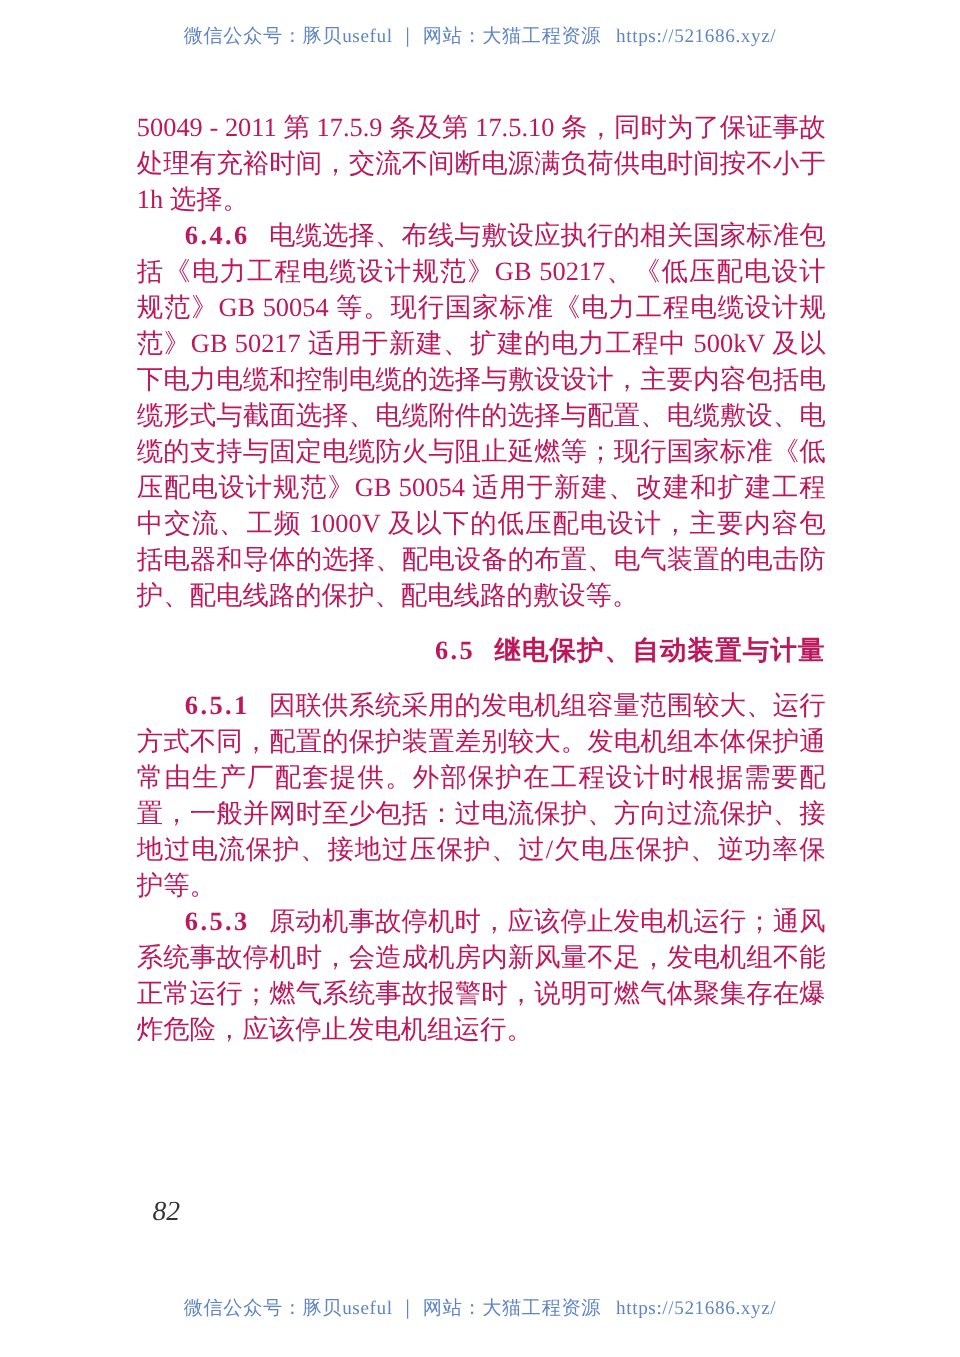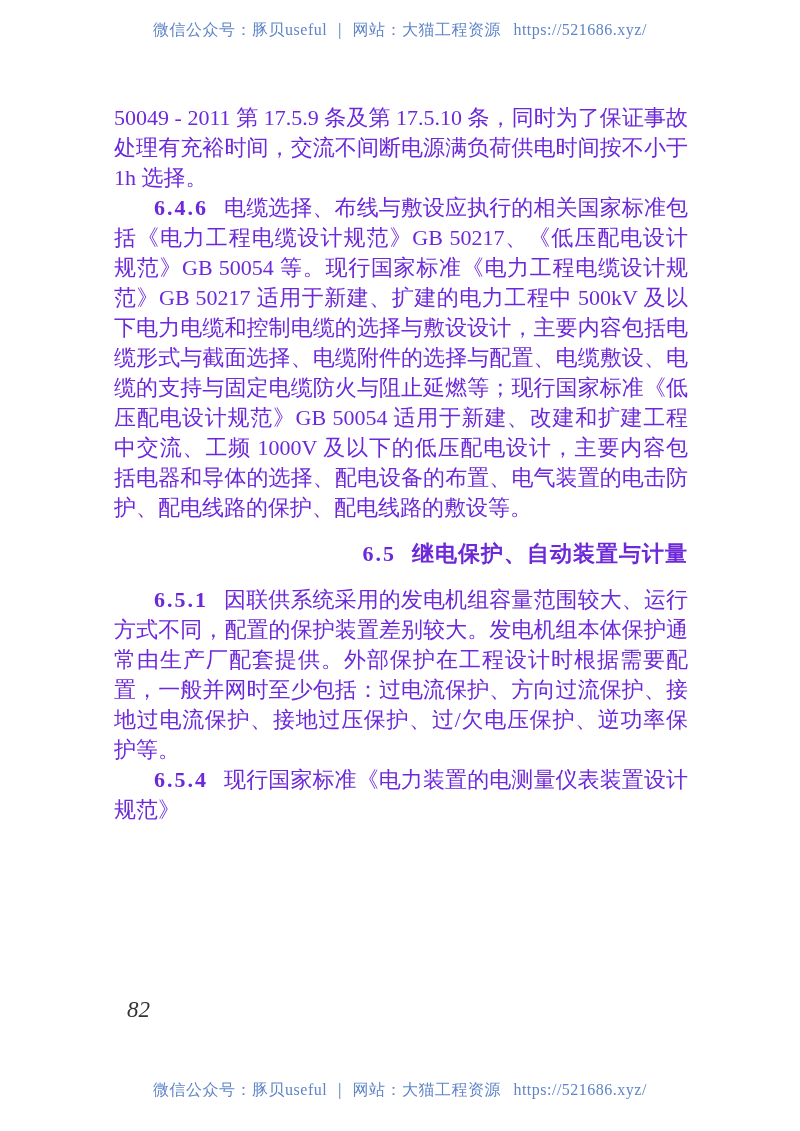--- a/index.html
+++ b/index.html
@@ -20,25 +20,25 @@
     letter-spacing: 0.5px;
     color: #5f85c7;
     white-space: nowrap;
   }
   .watermark .wm-url { margin-left: 8px; }
   .watermark.header { top: 20px; }
   .watermark.footer { top: 1080px; }
   .body-text {
     position: absolute;
     left: 114px;
-    top: 103px;
+    top: 91px;
     width: 574px;
     font-size: 22px;
     line-height: 30px;
-    color: #6d28d9;
+    color: #be185d;
     text-align: justify;
   }
   .para { margin: 0; }
   .cnum {
     font-weight: bold;
     letter-spacing: 2px;
     margin-right: 16px;
     font-family: "Liberation Serif", "DejaVu Serif", serif;
     margin-left: 40px;
   }
@@ -76,22 +76,22 @@
 
     <p class="para">50049 - 2011 第 17.5.9 条及第 17.5.10 条，同时为了保证事故处理有充裕时间，交流不间断电源满负荷供电时间按不小于 1h 选择。</p>
 
     <p class="para"><b class="cnum">6.4.6</b><span>电缆选择、布线与敷设应执行的相关国家标准包括《电力工程电缆设计规范》GB 50217、《低压配电设计规范》GB 50054 等。现行国家标准《电力工程电缆设计规范》GB 50217 适用于新建、扩建的电力工程中 500kV 及以下电力电缆和控制电缆的选择与敷设设计，主要内容包括电缆形式与截面选择、电缆附件的选择与配置、电缆敷设、电缆的支持与固定电缆防火与阻止延燃等；现行国家标准《低压配电设计规范》GB 50054 适用于新建、改建和扩建工程中交流、工频 1000V 及以下的低压配电设计，主要内容包括电器和导体的选择、配电设备的布置、电气装置的电击防护、配电线路的保护、配电线路的敷设等。</span></p>
 
     <h2 class="section-heading"><span class="h-num">6.5</span><span class="h-title">继电保护、自动装置与计量</span></h2>
 
     <p class="para"><b class="cnum">6.5.1</b><span>因联供系统采用的发电机组容量范围较大、运行方式不同，配置的保护装置差别较大。发电机组本体保护通常由生产厂配套提供。外部保护在工程设计时根据需要配置，一般并网时至少包括：过电流保护、方向过流保护、接地过电流保护、接地过压保护、过/欠电压保护、逆功率保护等。</span></p>
 
 
+    <p class="para"><b class="cnum">6.5.3</b><span>原动机事故停机时，应该停止发电机运行；通风系统事故停机时，会造成机房内新风量不足，发电机组不能正常运行；燃气系统事故报警时，说明可燃气体聚集存在爆炸危险，应该停止发电机组运行。</span></p>
 
-    <p class="para"><b class="cnum">6.5.4</b><span>现行国家标准《电力装置的电测量仪表装置设计规范》</span></p>
 
   </div>
 
   <div class="page-number">82</div>
 
   <div class="watermark footer">
     <span>微信公众号：豚贝useful ｜ 网站：大猫工程资源</span>
     <span class="wm-url">https://521686.xyz/</span>
   </div>
 

